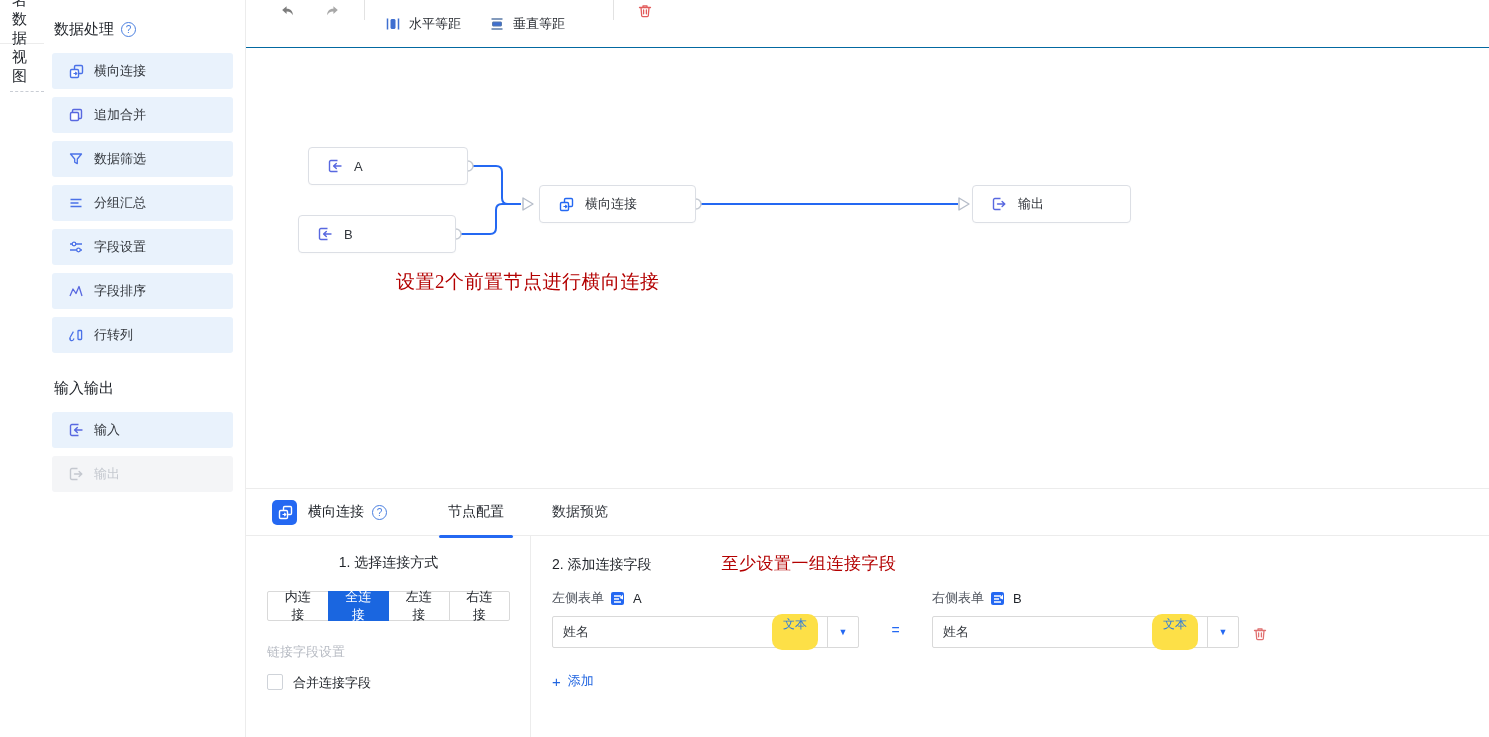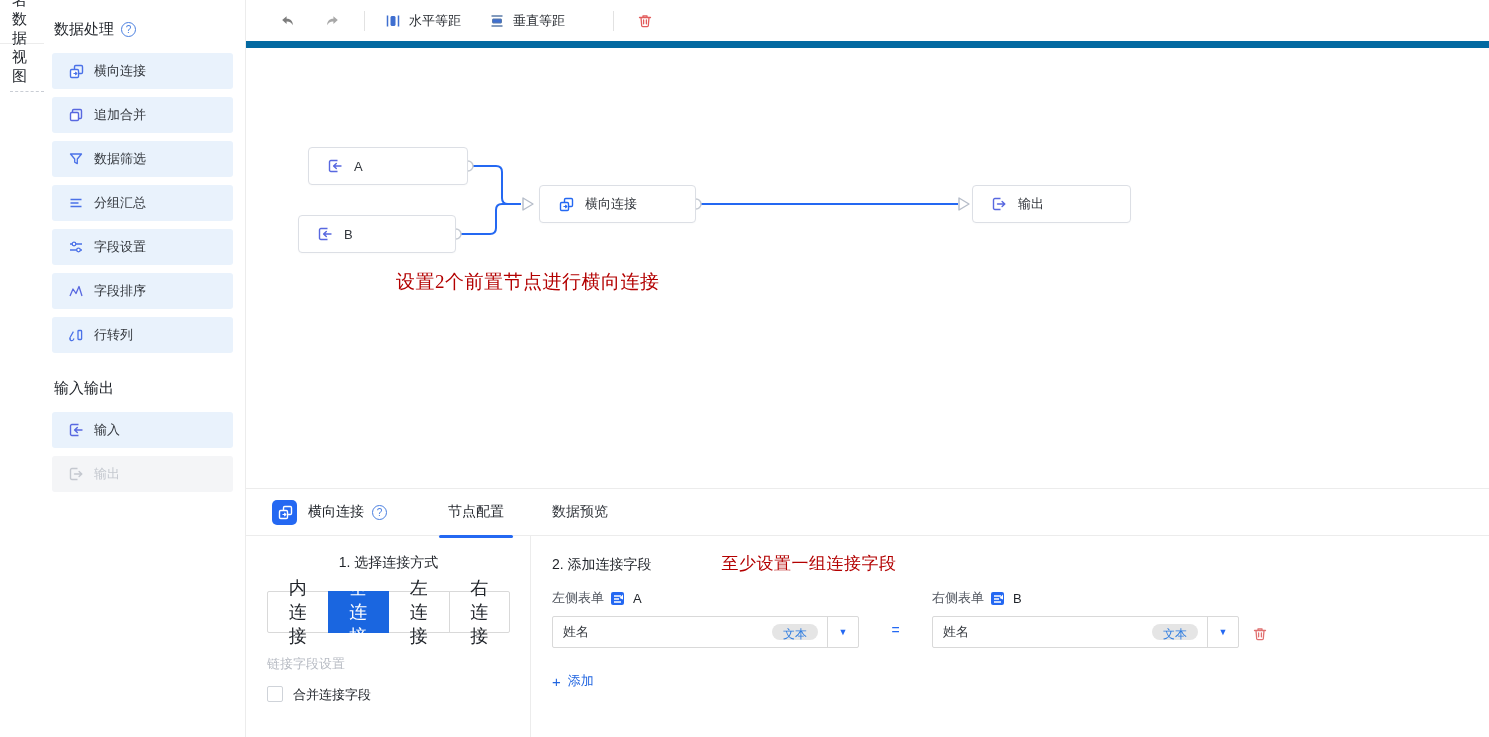--- a/index.html
+++ b/index.html
@@ -25,22 +25,22 @@
     padding-left:16px; margin-bottom:8px; font-size:13px; color:#33373d; cursor:grab; }
   .side-item .ic { width:16px; height:16px; margin-right:10px; display:inline-flex; }
   .side-item.disabled { background:#f4f5f7; color:#c4c8cf; cursor:default; }
 
   .help { width:15px; height:15px; border:1px solid #4a7fe0; border-radius:50%; color:#4a7fe0;
     font-size:10px; line-height:13px; text-align:center; display:inline-block; background:#fff; }
 
   
   .content { flex:1; display:flex; flex-direction:column; min-width:0; }
 
-  .toolbar { height:48px; flex:0 0 48px; display:flex; align-items:center; padding-left:30px;
-    border-bottom:7px solid #0369a1; }
+  .toolbar { height:48px; flex:0 0 48px; display:flex; padding-left:30px;
+    border-bottom:1px solid #0369a1; }
   .tb-icon { display:inline-flex; align-items:center; justify-content:center; width:22px; height:22px; cursor:pointer; }
   .tb-sep { width:1px; height:20px; background:#e2e2e2; margin:0 20px; }
   .tb-btn { display:flex; align-items:center; gap:8px; font-size:13px; color:#1f2329;
     margin-right:28px; cursor:pointer; }
   .undo-gap { margin-right:24px; }
 
   
   .canvas { position:relative; flex:1; background:#fff; min-height:0; }
   .node { position:absolute; height:38px; background:#fff; border:1px solid #dcdfe5; border-radius:4px;
     display:flex; align-items:center; padding-left:18px; font-size:13px; color:#33373d;
@@ -62,41 +62,41 @@
   .tab.active { color:#1f2329; }
   .tab.active::after { content:""; position:absolute; left:-2px; right:-2px; bottom:0; height:3px;
     background:#2468f2; border-radius:2px; }
 
   .panel-body { flex:1; display:flex; min-height:0; }
   .col-left { width:285px; flex:0 0 285px; border-right:1px solid #ececec; padding:18px 20px 0 21px; }
   .col-right { flex:1; padding:16px 0 0 21px; }
 
   .sec-title { font-size:14px; color:#1f2329;text-align:center; }
   .btn-group { display:flex; margin-top:19px; }
-  .jt-btn { height:42px; padding:0 15px; font-size:18px; color:#1f2329; background:#fff;
+  .jt-btn { height:30px; padding:0 15px; font-size:13px; color:#1f2329; background:#fff;
     border:1px solid #d9d9d9; margin-left:-1px; display:flex; align-items:center; cursor:pointer; }
   .jt-btn:first-child { margin-left:0; border-radius:2px 0 0 2px; }
   .jt-btn:last-child { border-radius:0 2px 2px 0; }
   .jt-btn.selected { background:#1a66e0; border-color:#1a66e0; color:#fff; z-index:1; }
   .muted-label { font-size:13px; color:#b8bcc4; margin-top:22px; }
   .chk-row { display:flex; align-items:flex-start; margin-top:13px; gap:10px; }
   .chk { width:16px; height:16px; border:1px solid #cfd3d9; border-radius:2px; background:#fff; cursor:pointer; }
   .chk-label { font-size:13px; color:#1f2329; }
 
   .fields-title-row { display:flex; align-items:baseline; }
   .annot2 { color:#b30000; font-family:"Liberation Serif","DejaVu Serif",serif; font-size:17px;
     margin-left:70px; letter-spacing:0.5px; }
   .fields-row { display:flex; margin-top:14px; }
   .field-group { width:307px; }
   .fg-label { display:flex; align-items:center; gap:6px; font-size:13px; color:#51565f; margin-bottom:9px; }
   .fg-name { color:#1f2329; margin-left:2px; }
   .select { height:32px; border:1px solid #d9d9d9; border-radius:2px; display:flex; align-items:center;
     background:#fff; cursor:pointer; }
   .select .val { font-size:13px; color:#33373d; padding-left:10px; flex:1; }
-  .type-pill { background:#e5e5e5; color:#2e7ce0; font-size:12px; height:16px; line-height:20px;
+  .type-pill { background:#fde047; color:#2e7ce0; font-size:12px; height:36px; line-height:20px;
     padding:0 11px; border-radius:10px; margin-right:9px; }
   .select .sep { width:1px; height:30px; background:#d9d9d9; }
   .select .arrow { width:30px; text-align:center; color:#2468f2; font-size:9px; }
   .equals { width:73px; display:flex; align-items:center; justify-content:center; color:#2468f2;
     font-size:14px; padding-top:22px; }
   .trash-cell { display:flex; align-items:center; padding-top:30px; margin-left:13px; cursor:pointer; }
   .add-link { display:inline-flex; align-items:center; gap:7px; color:#2165e0; font-size:13px;
     margin-top:24px; cursor:pointer; }
 
   svg { display:block; }

